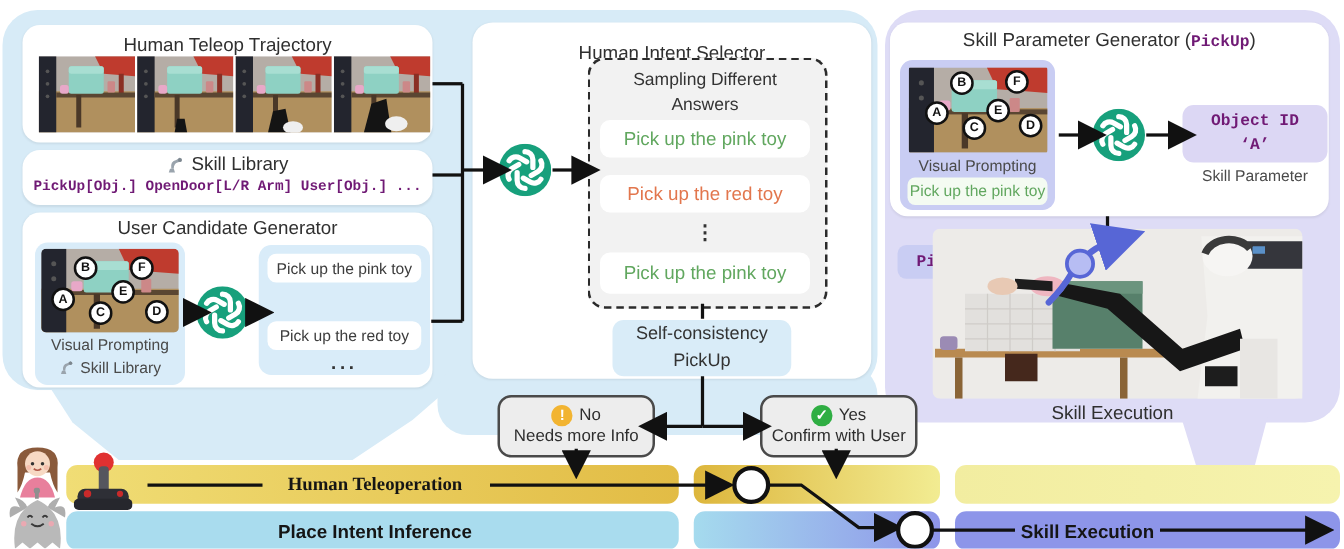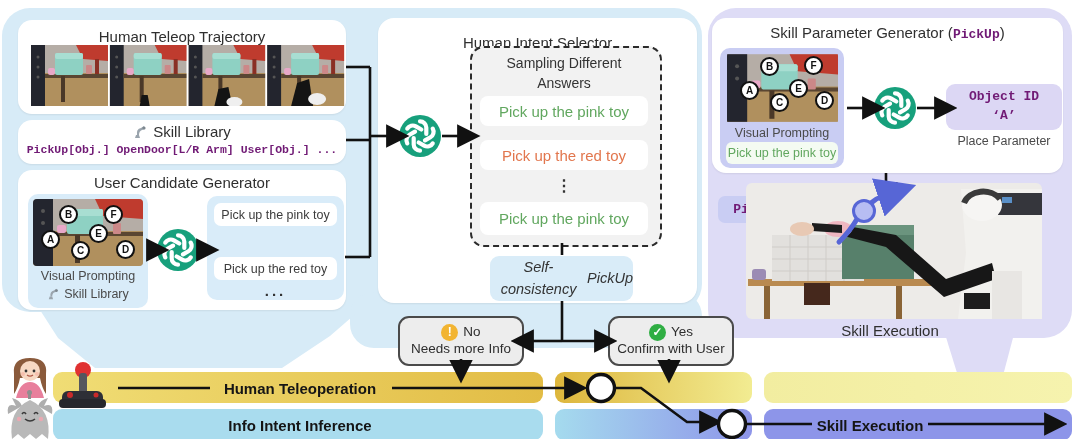--- a/index.html
+++ b/index.html
@@ -55,22 +55,22 @@
   <div class="abs blob-purple" style="left:708px;top:8px;width:364px;height:330px;"></div>
   <div class="abs tail-purple" style="left:945px;top:334px;width:70px;height:68px;clip-path:polygon(0px 0px,69px 0px,51px 68px,21px 68px);"></div>
 
   <div class="abs bar" style="left:53px;top:372px;width:490px;height:31px;background:linear-gradient(90deg,#f0dd75,#e2bc45);"></div>
   <div class="abs bar" style="left:555px;top:372px;width:197px;height:31px;background:linear-gradient(90deg,#ddb63c,#f2ec92);"></div>
   <div class="abs bar" style="left:764px;top:372px;width:308px;height:31px;background:linear-gradient(90deg,#f2eda0,#f6f3ae);"></div>
   <div class="abs bar" style="left:53px;top:409px;width:490px;height:31px;background:#a9dcee;"></div>
   <div class="abs bar" style="left:555px;top:409px;width:197px;height:31px;background:linear-gradient(90deg,#a5dbee,#8e95e9);"></div>
   <div class="abs bar" style="left:764px;top:409px;width:308px;height:31px;background:#8d95e9;"></div>
 
-  <div class="abs bar-label" style="left:210px;top:380px;width:180px;">Human Teleoperation</div>
-  <div class="abs bar-label" style="left:200px;top:417px;width:200px;">Info Intent Inference</div>
+  <div class="abs bar-label" style="left:210px;top:380px;width:180px;font-family:Liberation Serif, serif;">Human Teleoperation</div>
+  <div class="abs bar-label" style="left:200px;top:417px;width:200px;">Place Intent Inference</div>
   <div class="abs bar-label" style="left:815px;top:417px;width:110px;">Skill Execution</div>
 
   <div class="abs" style="left:59px;top:361px;">
     <svg width="47" height="50" viewBox="0 0 47 50">
       <circle cx="24" cy="9" r="8" fill="#e03131"></circle>
       <rect x="20" y="12" width="8" height="22" rx="3" fill="#55565e"></rect>
       <rect x="3" y="30" width="41" height="16" rx="6" fill="#2e2f36"></rect>
       <rect x="0" y="38" width="47" height="9" rx="4" fill="#26272d"></rect>
       <circle cx="11" cy="34" r="3" fill="#c92a2a"></circle>
       <circle cx="37" cy="34" r="2.5" fill="#c92a2a"></circle>
@@ -238,21 +238,21 @@
         <path d="M 0,-21 a 9 9 0 0 1 9 9 v 9" transform="rotate(300)"></path>
       </g>
     </svg>
   </div>
   <div class="abs dashed-box" style="left:470px;top:46px;width:188px;height:197px;"></div>
   <div class="abs" style="left:488px;top:54px;width:152px;font-size:14px;color:#333;text-align:center;line-height:1.4;">Sampling Different Answers</div>
   <div class="abs ans-pill ans-green" style="left:480px;top:96px;width:168px;height:30px;">Pick up the pink toy</div>
   <div class="abs ans-pill ans-orange" style="left:480px;top:140px;width:168px;height:30px;">Pick up the red toy</div>
   <div class="abs vdots" style="left:480px;top:176px;width:168px;font-size:16px;">⋮</div>
   <div class="abs ans-pill ans-green" style="left:480px;top:202px;width:168px;height:33px;">Pick up the pink toy</div>
-  <div class="abs check-box" style="left:490px;top:256px;width:143px;height:45px;flex-direction:row;font-style:italic;">
+  <div class="abs check-box" style="left:490px;top:256px;width:143px;height:45px;flex-direction:column;">
     <span>Self-consistency</span>
     <span>PickUp</span>
   </div>
 
   <div class="abs decision" style="left:398px;top:316px;width:122px;height:42px;">
     <div class="dec-row">
       <span class="dot-icon" style="background:#f2b431;">!</span>
       <span>No</span>
     </div>
     <div style="margin-top:-3px;">Needs more Info</div>
@@ -307,21 +307,21 @@
         <path d="M 0,-21 a 9 9 0 0 1 9 9 v 9" transform="rotate(240)"></path>
         <path d="M 0,-21 a 9 9 0 0 1 9 9 v 9" transform="rotate(300)"></path>
       </g>
     </svg>
   </div>
 
   <div class="abs" style="left:946px;top:84px;width:116px;height:46px;background:#dcd7f4;border-radius:9px;display:flex;flex-direction:column;align-items:center;justify-content:center;line-height:1.45;">
     <span class="code" style="font-size:13px;">Object ID</span>
     <span class="code" style="font-size:13px;">‘A’</span>
   </div>
-  <div class="abs cap" style="left:946px;top:134px;width:116px;">Place Parameter</div>
+  <div class="abs cap" style="left:946px;top:134px;width:116px;">Skill Parameter</div>
 
   <div class="abs" style="left:718px;top:196px;width:110px;height:27px;background:#c9cdf3;border-radius:7px;display:flex;align-items:center;justify-content:center;">
     <span class="code" style="font-size:13px;">PickUp[</span>
     <span style="display:inline-block;">
       <svg width="17" height="13" viewBox="0 0 17 13">
         <ellipse cx="6" cy="7" rx="5.5" ry="5" fill="#efb0bc"></ellipse>
         <ellipse cx="12" cy="6" rx="4.5" ry="4.5" fill="#e8a0ae"></ellipse>
         <circle cx="5" cy="6" r="1" fill="#7a4a52"></circle>
         <circle cx="12" cy="5" r="1" fill="#7a4a52"></circle>
       </svg>

